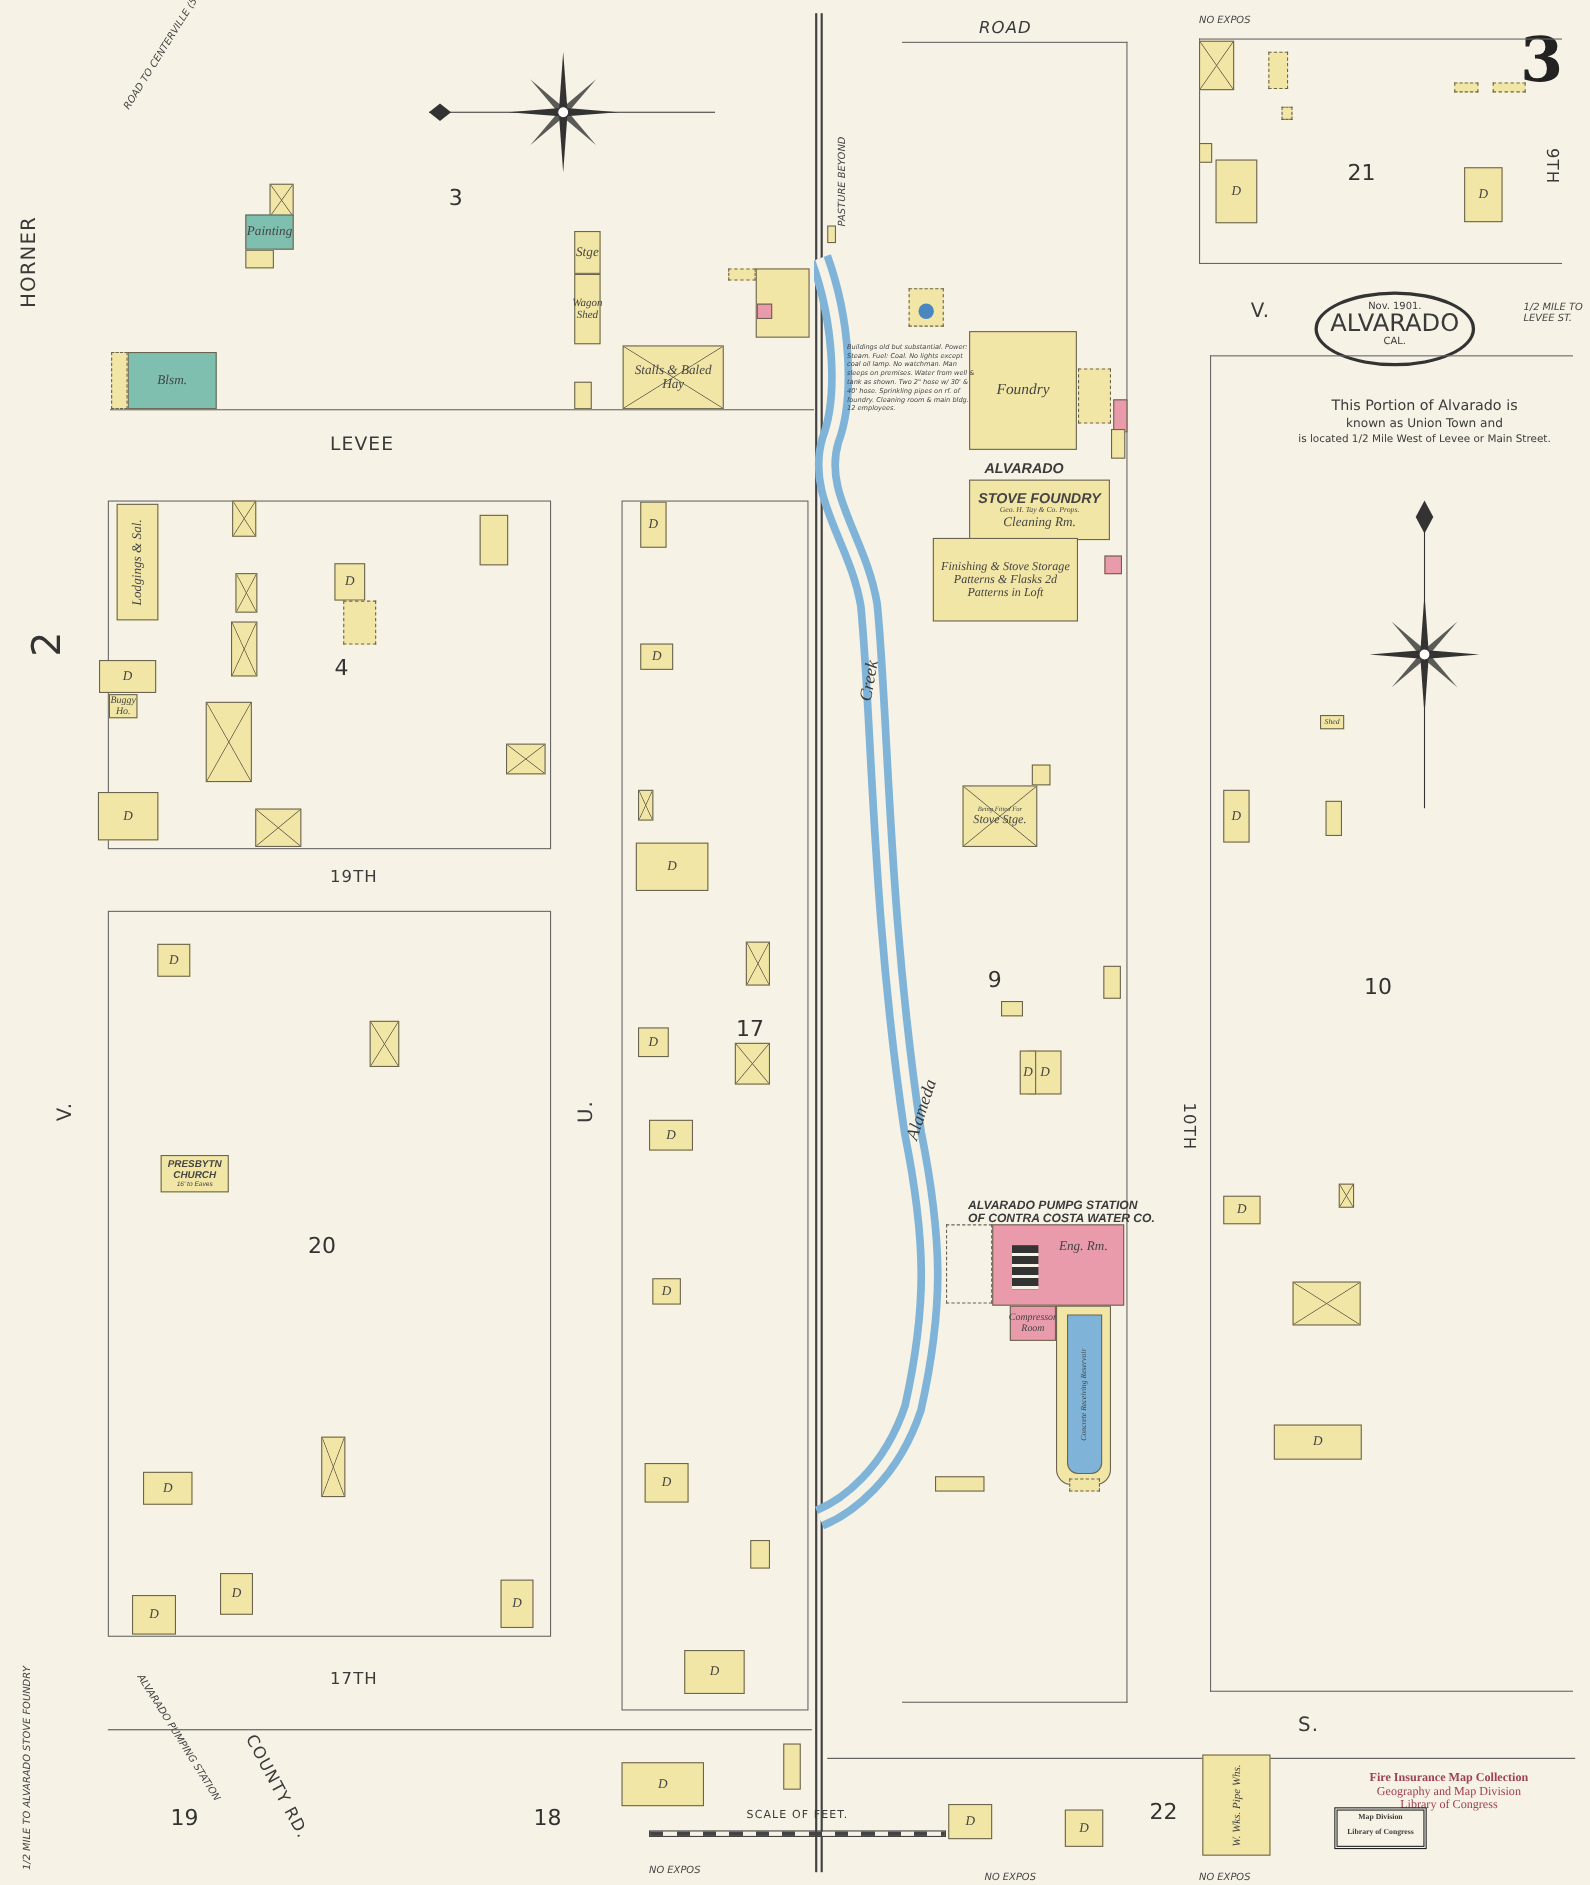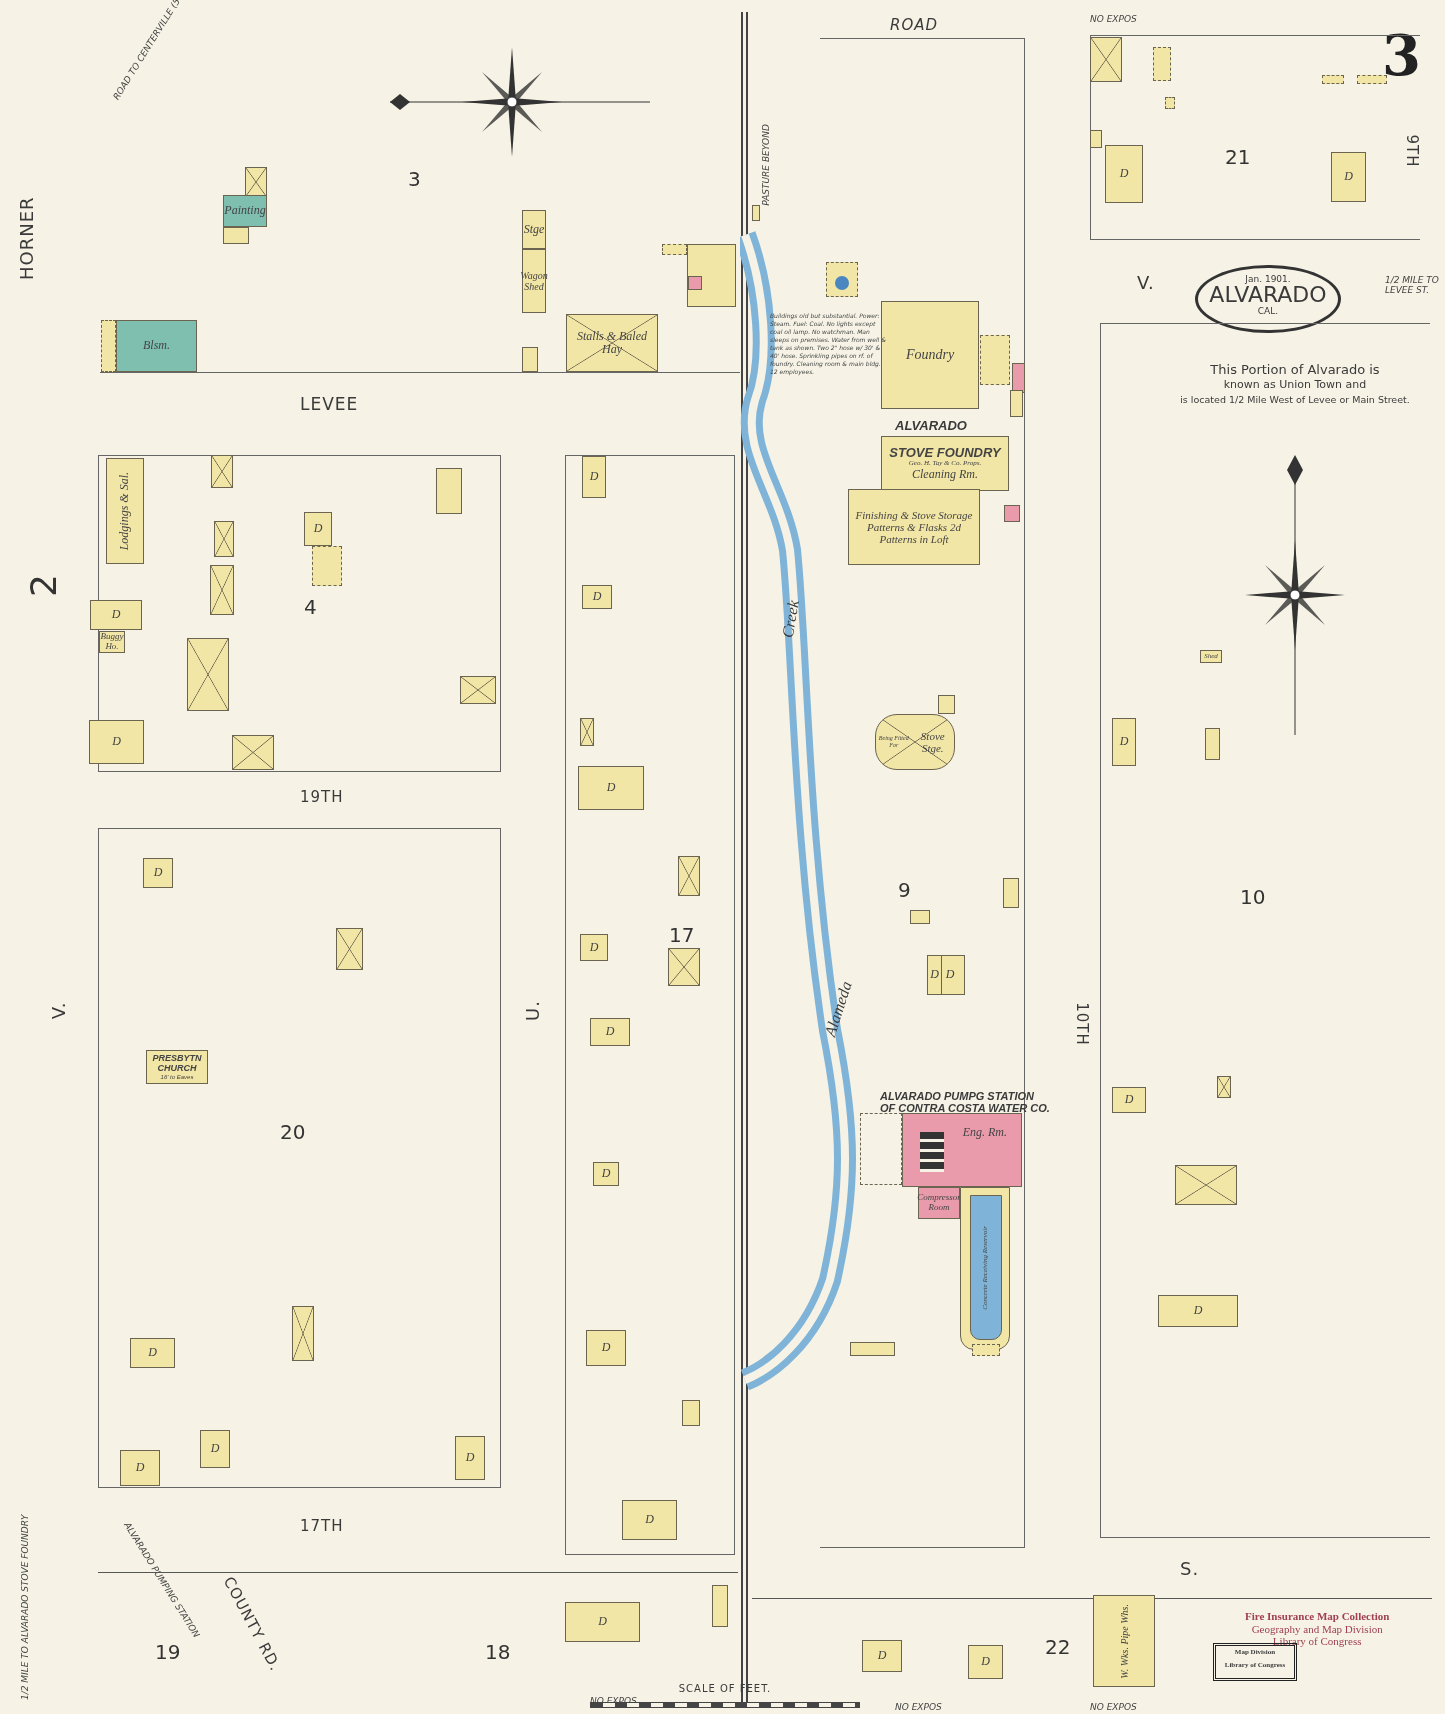--- a/index.html
+++ b/index.html
@@ -21,21 +21,21 @@
   .creek{position:absolute;}
   .stamp{position:absolute;font-family:"Liberation Serif",serif;color:#a04050;font-weight:bold;text-align:center;line-height:1.15;}
 </style>
 </head>
 <body>
 
 <div class="abs" style="left:1382px;top:22px;font-family:'DejaVu Serif',serif;font-weight:bold;font-size:56px;color:#222;">3</div>
 <div class="abs" style="left:32px;top:565px;font-size:36px;color:#333;transform:rotate(-90deg);">2</div>
 
 <div class="abs" style="left:1195px;top:265px;width:140px;height:62px;border:3px solid #333;border-radius:50%;text-align:center;">
-  <div style="font-size:9px;margin-top:6px;">Jan. 1901.</div>
+  <div style="font-size:9px;margin-top:6px;">Nov. 1901.</div>
   <div style="font-size:22px;line-height:22px;">ALVARADO</div>
   <div style="font-size:9px;">CAL.</div>
 </div>
 <div class="abs" style="left:1150px;top:362px;width:290px;text-align:center;font-size:11px;line-height:15px;">
   <div style="font-size:13px;">This Portion of Alvarado is</div>
   <div>known as Union Town and</div>
   <div style="font-size:9.5px;">is located 1/2 Mile West of Levee or Main Street.</div>
 </div>
 
 <svg class="abs" style="left:370px;top:40px;" width="280" height="130" viewBox="0 0 280 130">
@@ -136,21 +136,21 @@
 </div>
 <div class="bldg pink" style="left:1012px;top:363px;width:13px;height:30px;"></div>
 <div class="bldg pink" style="left:1004px;top:505px;width:16px;height:17px;"></div>
 <div class="bldg dashed" style="left:980px;top:335px;width:30px;height:50px;"></div>
 <div class="bldg" style="left:1010px;top:390px;width:13px;height:27px;"></div>
 <div class="bldg dashed" style="left:826px;top:262px;width:32px;height:35px;"></div>
 <div class="abs" style="left:835px;top:276px;width:14px;height:14px;border-radius:50%;background:#4a86c0;"></div>
 <div class="note" style="left:770px;top:312px;width:118px;white-space:normal;font-size:6px;line-height:8px;">Buildings old but substantial. Power: Steam. Fuel: Coal. No lights except coal oil lamp. No watchman. Man sleeps on premises. Water from well &amp; tank as shown. Two 2" hose w/ 30' &amp; 40' hose. Sprinkling pipes on rf. of foundry. Cleaning room &amp; main bldg. 12 employees.</div>
 <div class="bldg" style="left:752px;top:205px;width:8px;height:16px;"></div>
 
-<div class="bldg cross" style="left:875px;top:714px;width:80px;height:56px;flex-direction:row;font-size:11px;border-radius:22px;">
+<div class="bldg cross" style="left:875px;top:714px;width:68px;height:56px;flex-direction:column;font-size:11px;">
   <span style="font-size:6px;">Being Fitted For</span>
   <span>Stove Stge.</span>
 </div>
 <div class="bldg" style="left:938px;top:695px;width:17px;height:19px;"></div>
 
 <div class="bldg" style="left:935px;top:955px;width:30px;height:40px;">D</div>
 <div class="bldg" style="left:927px;top:955px;width:15px;height:40px;">D</div>
 <div class="bldg" style="left:910px;top:910px;width:20px;height:14px;"></div>
 <div class="bldg" style="left:1003px;top:878px;width:16px;height:30px;font-size:7px;"></div>
 <div class="bldg" style="left:1200px;top:650px;width:22px;height:13px;font-size:7px;">Shed</div>
@@ -234,21 +234,21 @@
 <div class="bldg" style="left:1093px;top:1595px;width:62px;height:92px;">
   <span class="vert" style="font-size:10px;">W. Wks. Pipe Whs.</span>
 </div>
 
 <div class="note" style="left:1090px;top:14px;">NO EXPOS</div>
 <div class="note" style="left:590px;top:1696px;">NO EXPOS</div>
 <div class="note" style="left:895px;top:1702px;">NO EXPOS</div>
 <div class="note" style="left:1090px;top:1702px;">NO EXPOS</div>
 
 <div class="abs" style="left:590px;top:1645px;width:270px;">
-  <div style="text-align:center;font-size:10px;letter-spacing:1px;margin-top:38px;">SCALE OF FEET.</div>
+  <div style="text-align:center;font-size:10px;letter-spacing:1px;">SCALE OF FEET.</div>
   <div style="margin-top:8px;height:4px;border:1px solid #444;background:repeating-linear-gradient(90deg,#444 0 12px,#f6f3e6 12px 24px);"></div>
 </div>
 
 <div class="stamp" style="left:1245px;top:1610px;font-size:11px;">
   <div>Fire Insurance Map Collection</div>
   <div style="font-weight:normal;">Geography and Map Division</div>
   <div style="font-weight:normal;">Library of Congress</div>
 </div>
 <div class="abs" style="left:1213px;top:1643px;width:78px;height:32px;border:3px double #222;font-family:'Liberation Serif',serif;font-size:7px;font-weight:bold;text-align:center;line-height:13px;">
   <div>Map Division</div>

